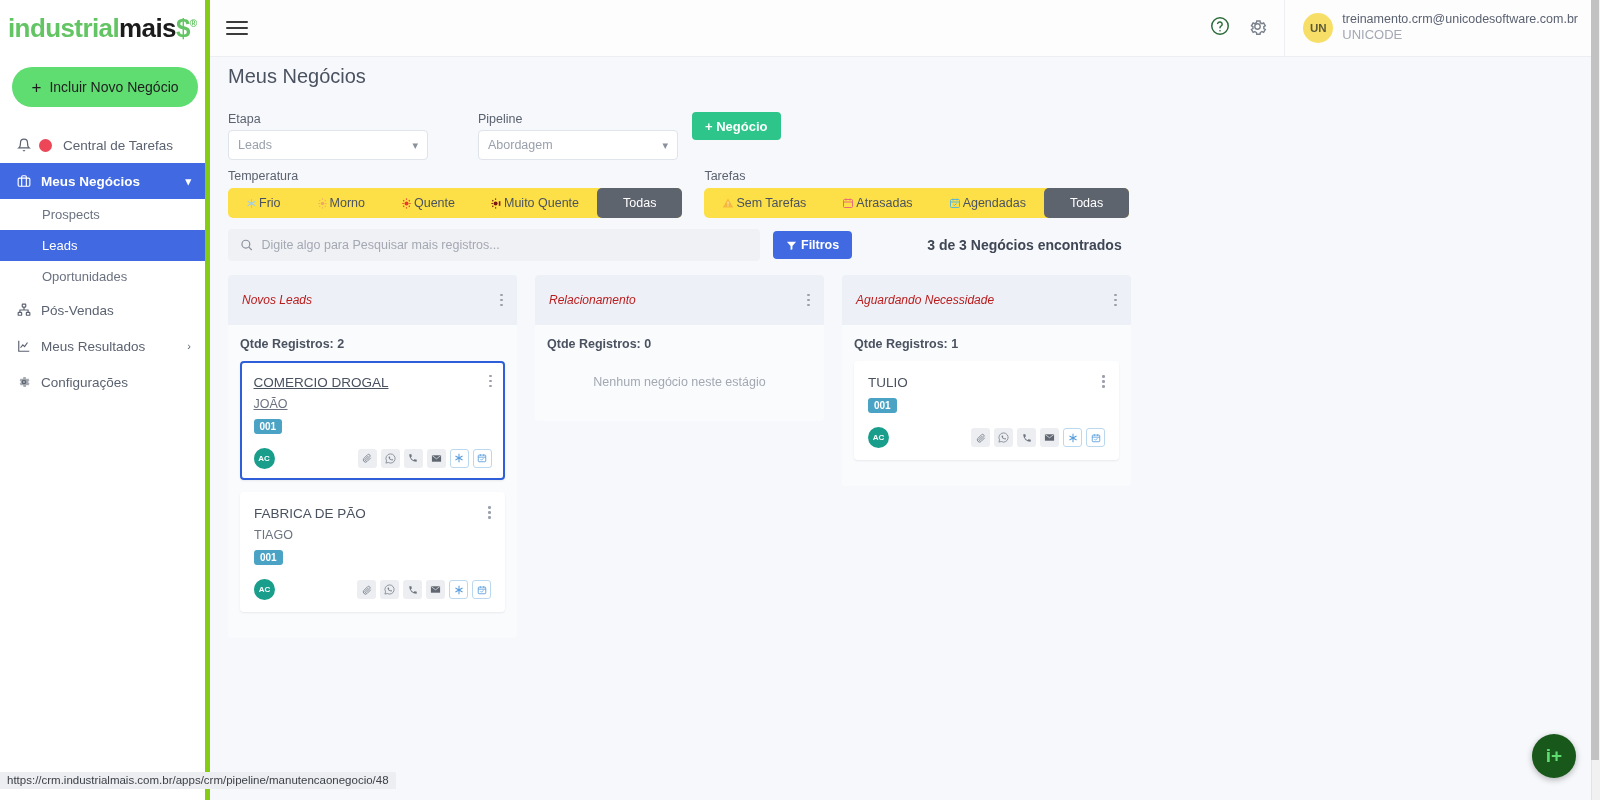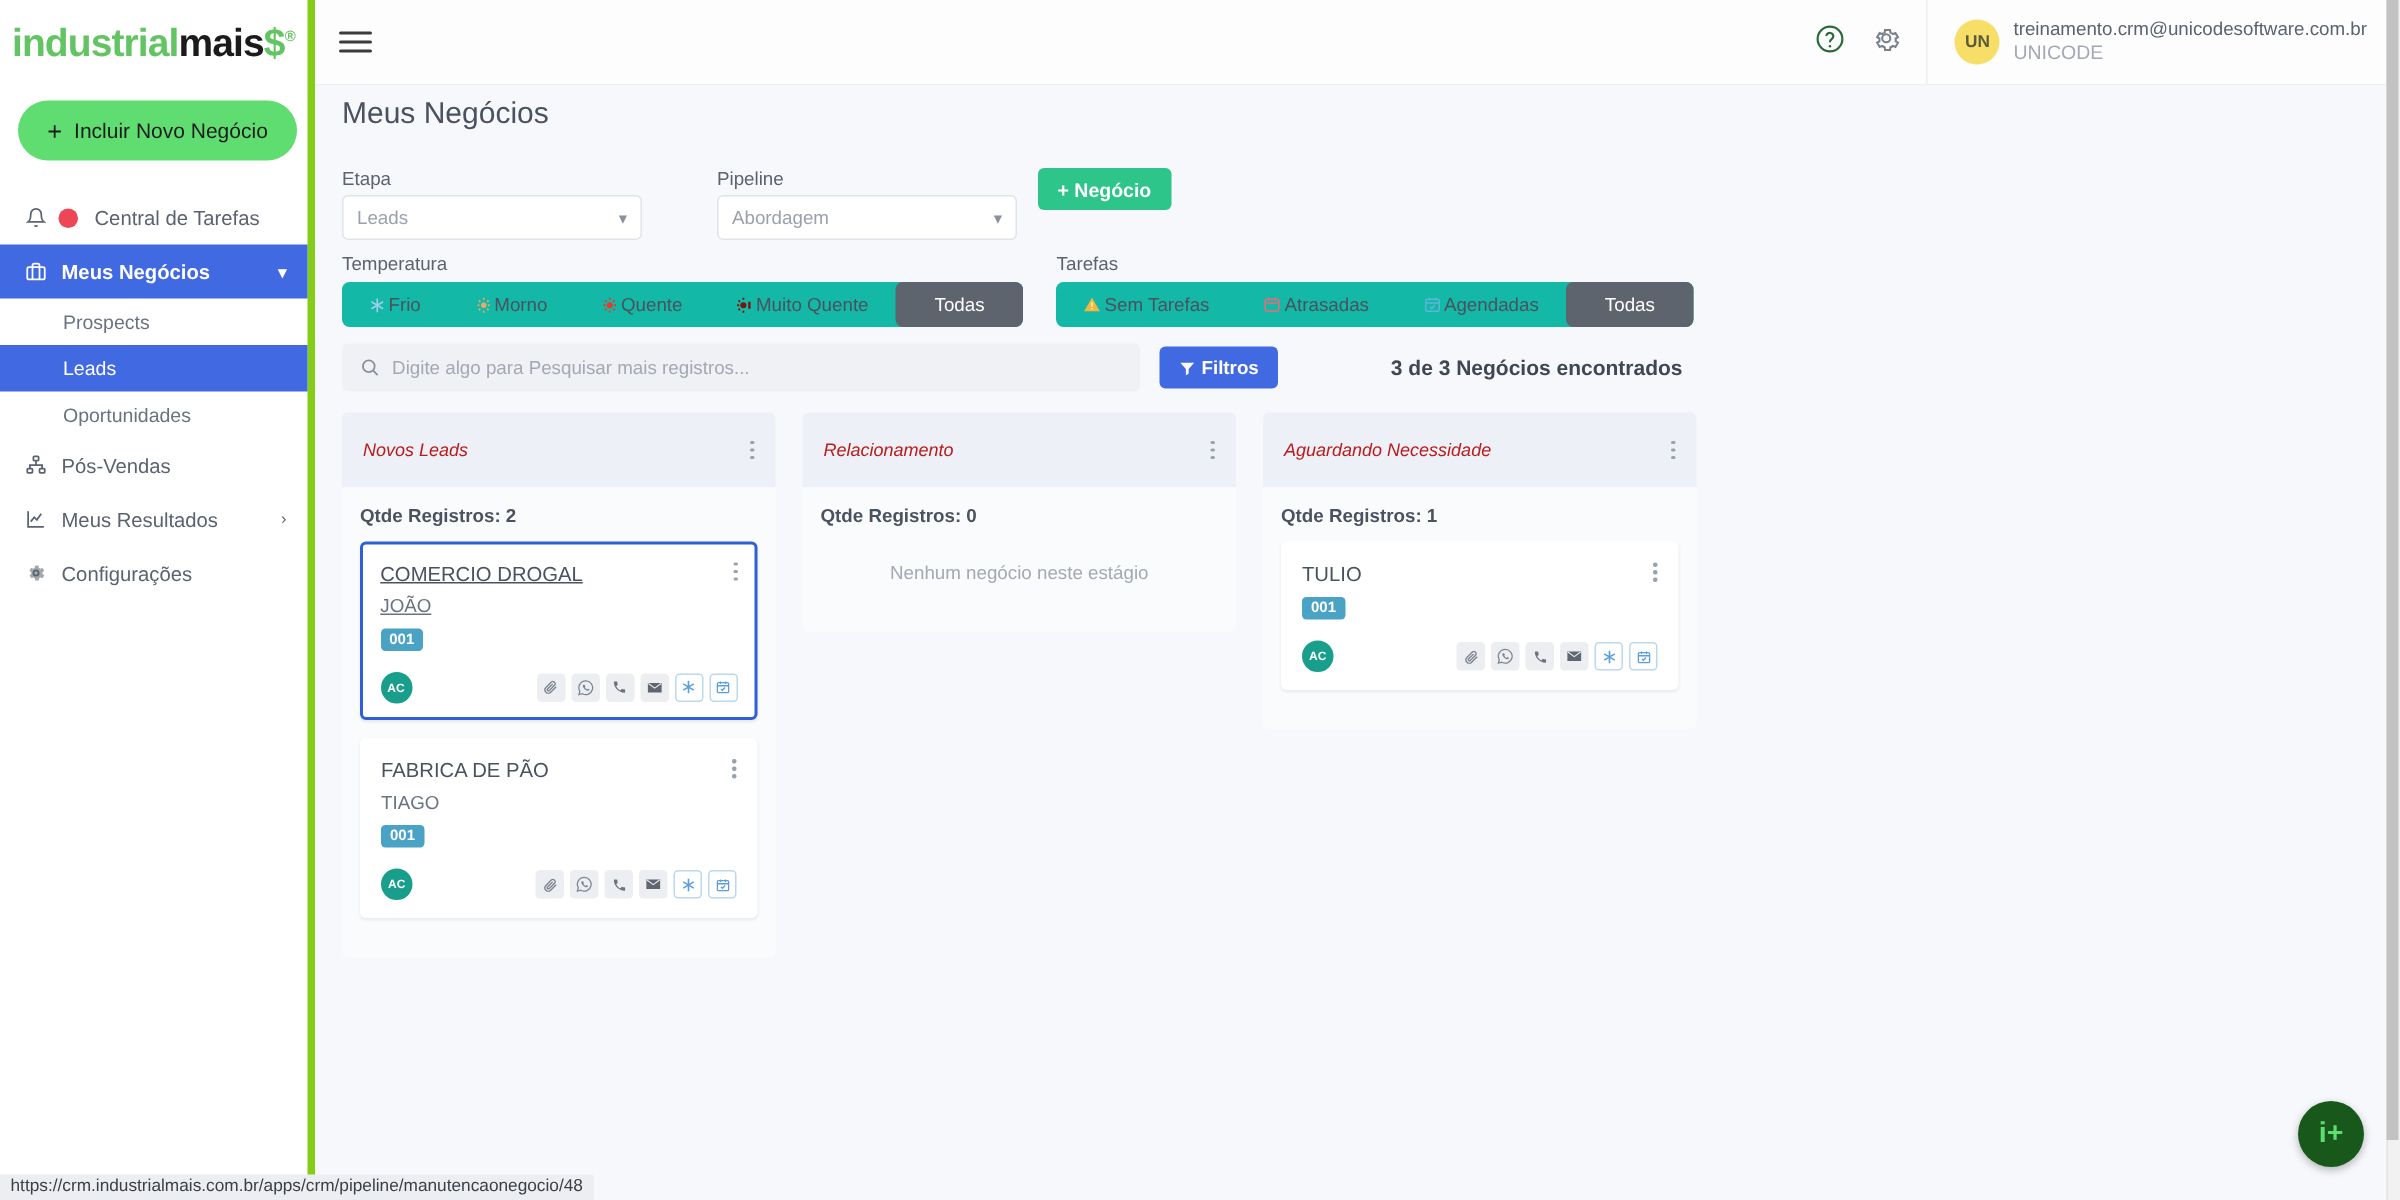--- a/index.html
+++ b/index.html
@@ -144,21 +144,21 @@
     color: #fff; font-size: 13px; font-weight: 600;
     border: none; border-radius: 4px;
     cursor: pointer;
     margin-bottom: 1px;
   }
 
   .groups-row { display: flex; gap: 0; margin-top: 9px; }
   .group-col { }
   .group-label { font-size: 12.5px; color: #5b6270; margin-bottom: 5px; }
   .seg {
-    background: #14b8a6;
+    background: #fde047;
     border-radius: 5px;
     height: 30px;
     display: flex; align-items: center;
     padding: 0;
   }
   .seg-item {
     font-size: 12.5px; color: #4a5260;
     padding: 0 18px;
     display: flex; align-items: center; gap: 2px;
     cursor: pointer; height: 100%;
@@ -266,21 +266,21 @@
     position: absolute; right: 24px; bottom: 22px;
     width: 44px; height: 44px; border-radius: 50%;
     background: #18591b;
     display: flex; align-items: center; justify-content: center;
     color: #5fdd71; font-size: 19px; font-weight: 700;
     cursor: pointer;
     box-shadow: 0 2px 6px rgba(0,0,0,0.28);
     z-index: 20;
   }
   #statusbar {
-    position: absolute; left: 0; bottom: 0;
+    position: absolute; left: 0; bottom: 11px;
     background: #eceef1;
     color: #3b3f46;
     font-size: 11.5px;
     padding: 2px 7px 3px 7px;
     border-top-right-radius: 2px;
     z-index: 30;
     font-family: "Liberation Sans", sans-serif;
   }
   
   #scroll-track {

